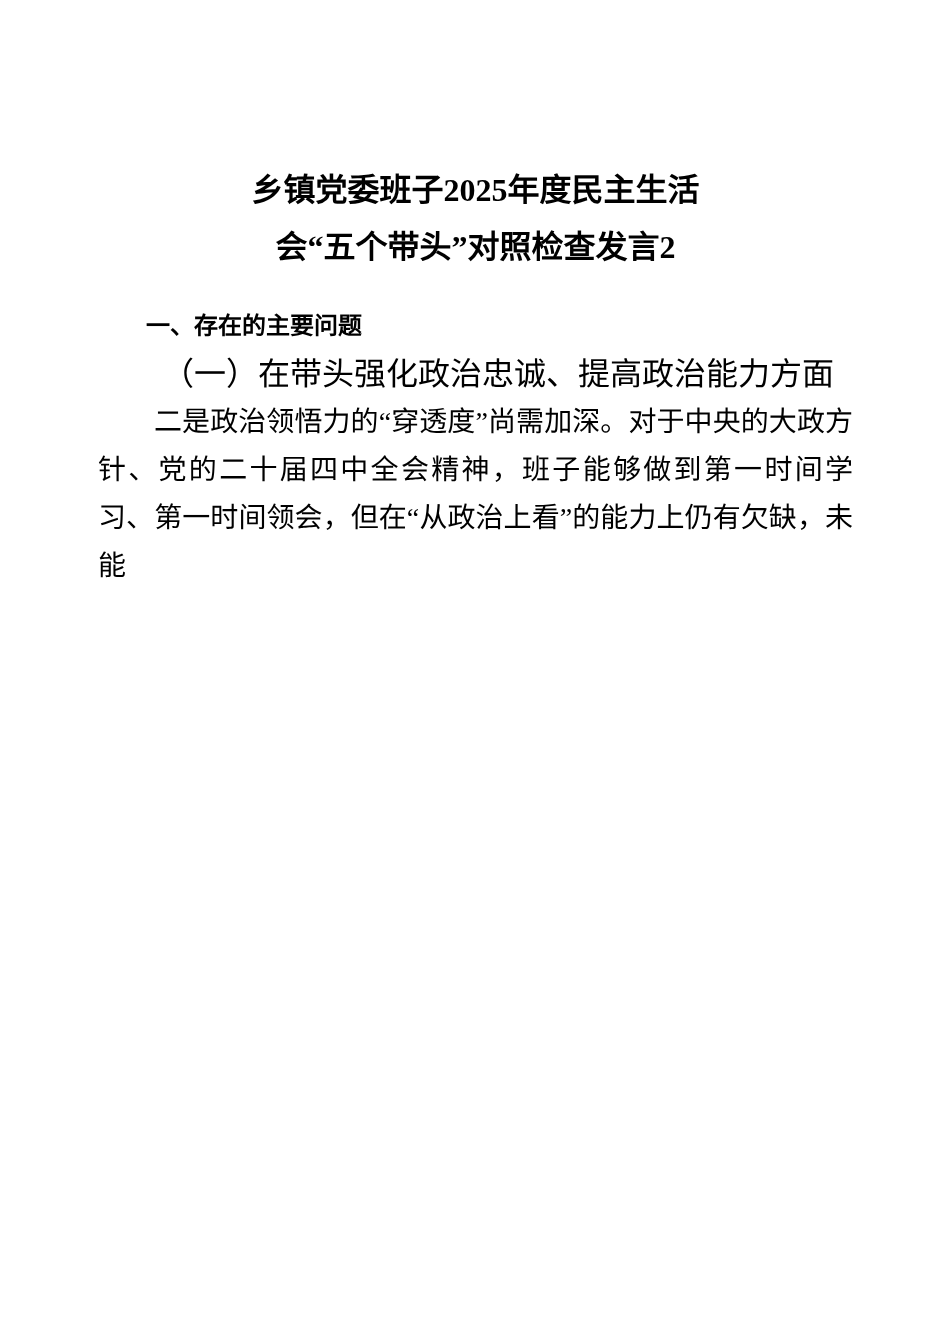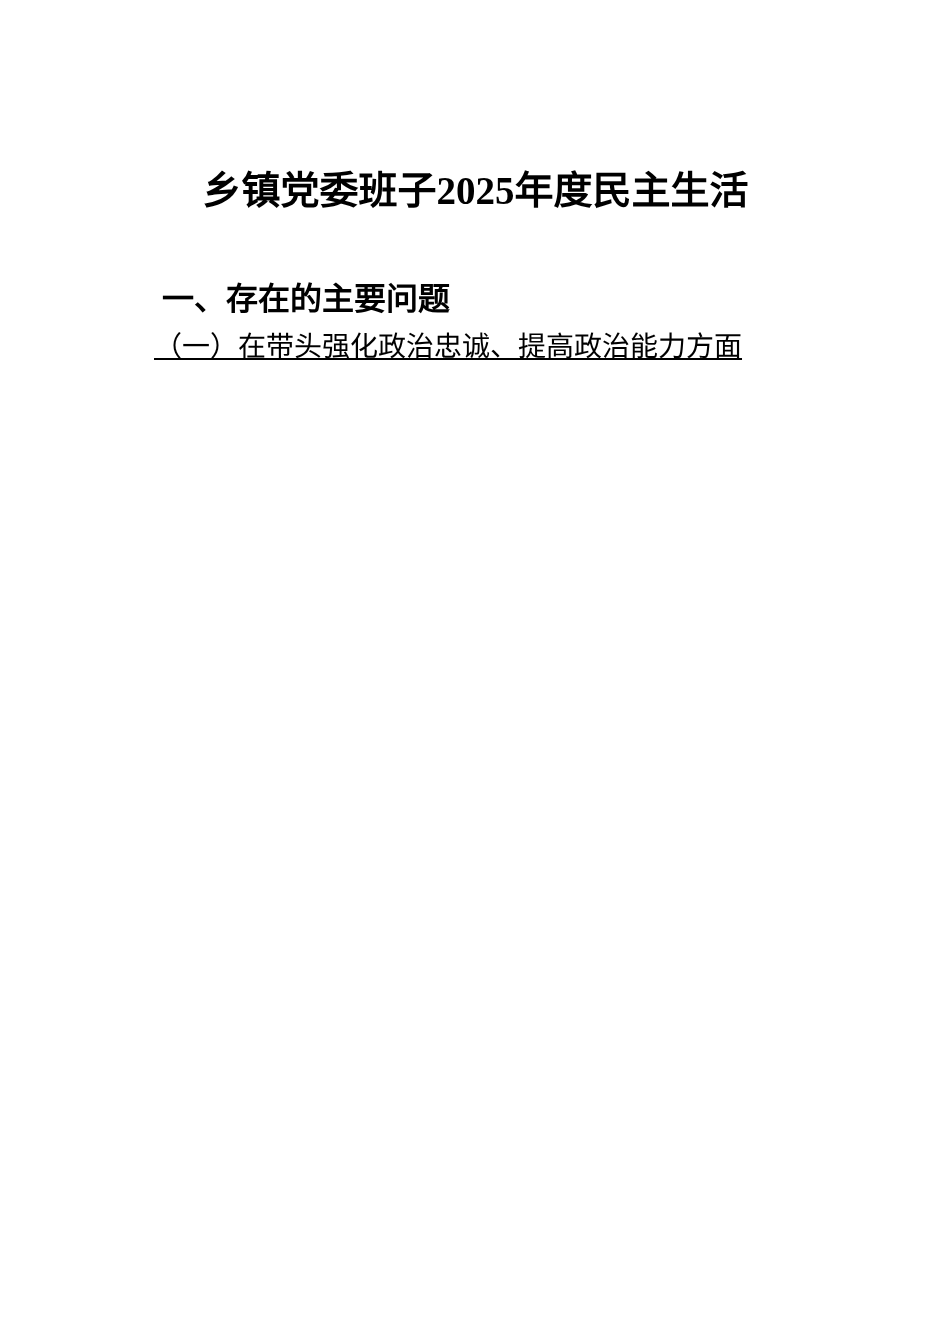--- a/index.html
+++ b/index.html
@@ -13,63 +13,64 @@
     position: relative;
     width: 950px;
     height: 1344px;
     background: #ffffff;
     color: #000000;
     padding: 162px 97px 0 98px;
   }
   .doc-title {
     font-family: "Liberation Serif", "DejaVu Serif", serif;
     font-weight: 700;
-    font-size: 39px;
+    font-size: 32px;
     line-height: 57px;
     text-align: center;
     color: #000000;
-    margin-bottom: 56px;
+    margin-bottom: 26px;
   }
   .title-line { display: block; white-space: nowrap; }
   .para {
     font-family: "Liberation Serif", "DejaVu Serif", serif;
     font-weight: 400;
     font-size: 28px;
     line-height: 48px;
     text-align: justify;
     text-indent: 2em;
     color: #000000;
   }
   .heading-main {
     font-family: "Liberation Sans", "DejaVu Sans", sans-serif;
     font-weight: 700;
-    font-size: 32px;
+    font-size: 24px;
     line-height: 48px;
     text-indent: 2em;
     color: #000000;
   }
   .heading-sub {
     font-family: "Liberation Serif", "DejaVu Serif", serif;
     font-weight: 400;
-    font-size: 28px;
+    font-size: 32px;
     line-height: 48px;
     text-indent: 2em;
     color: #000000;
-    text-decoration: underline;
   }
 </style>
 </head>
 <body>
 
 <div class="page">
 
   <h1 class="doc-title">
     <span class="title-line">乡镇党委班子2025年度民主生活</span>
+    <span class="title-line">会“五个带头”对照检查发言2</span>
   </h1>
 
 
   <h2 class="heading-main">一、存在的主要问题</h2>
 
   <h3 class="heading-sub">（一）在带头强化政治忠诚、提高政治能力方面</h3>
 
 
+  <p class="para">二是政治领悟力的“穿透度”尚需加深。对于中央的大政方针、党的二十届四中全会精神，班子能够做到第一时间学习、第一时间领会，但在“从政治上看”的能力上仍有欠缺，未能</p>
 
 </div>
 
 </body></html>

